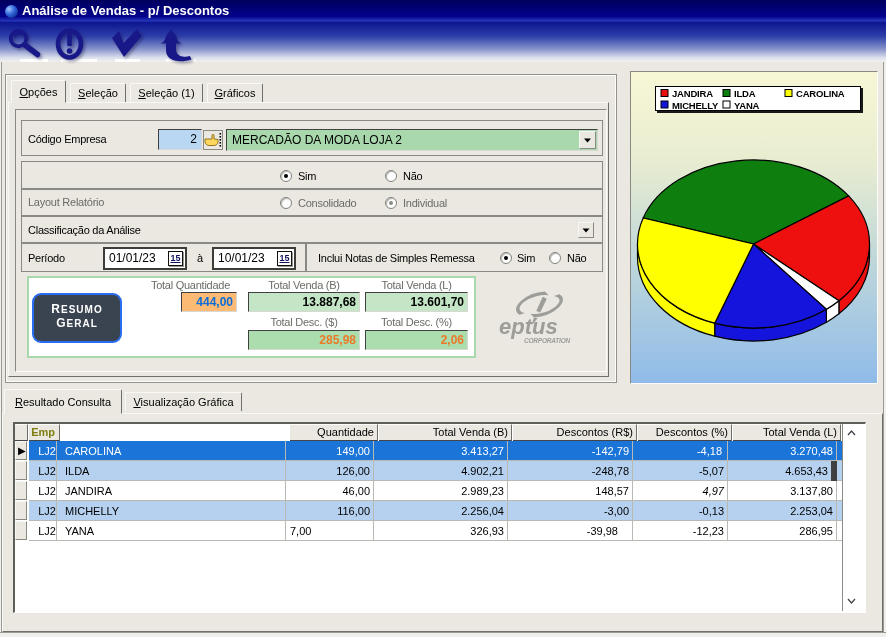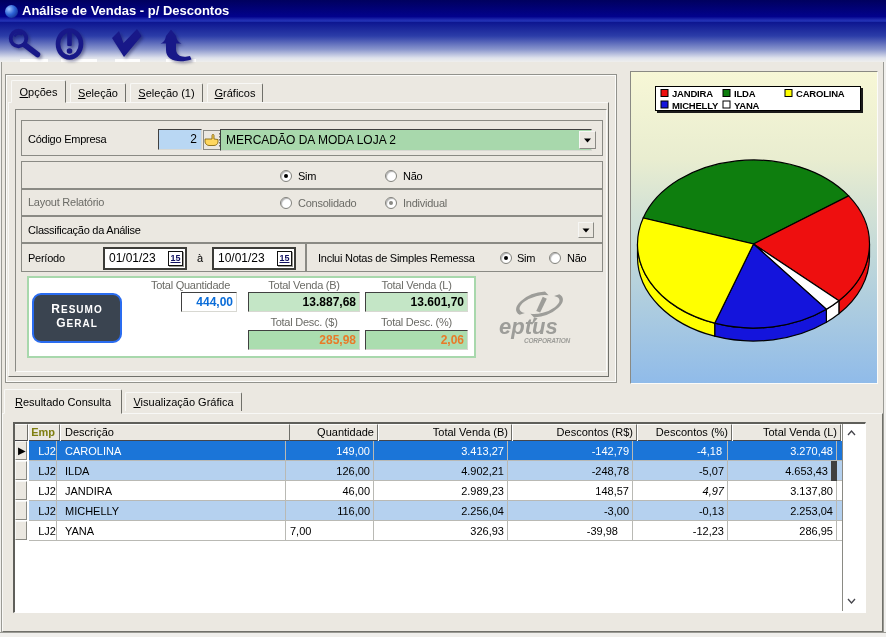--- a/index.html
+++ b/index.html
@@ -79,21 +79,21 @@
   <div class="abs input" style="left:158px;top:129px;width:44px;height:21px;background:#b9d7f3;text-align:right;padding-right:4px;line-height:19px;">2</div>
   <div class="abs" style="left:203px;top:130px;width:20px;height:20px;background:#ebe8e1;border:1px solid #8a8a84;"></div>
   <svg class="abs" style="left:203px;top:130px;" width="20" height="20" viewBox="0 0 20 20">
     <path d="M2,9 L9,9 L9,5.5 C9,4 11,4 11,5.5 L11,9 L15,9.5 L15,12 C15,14 13,15.5 11,15.5 L6,15.5 C4,15.5 2,13.5 2,12 Z" fill="#ffd75e" stroke="#7a5a00" stroke-width="0.8"></path>
     <rect x="16.5" y="3" width="1.6" height="1.6" fill="#000"></rect>
       <rect x="16.5" y="6" width="1.6" height="1.6" fill="#000"></rect>
     <rect x="16.5" y="9" width="1.6" height="1.6" fill="#000"></rect>
       <rect x="16.5" y="12" width="1.6" height="1.6" fill="#000"></rect>
     <rect x="16.5" y="15" width="1.6" height="1.6" fill="#000"></rect>
   </svg>
-  <div class="abs input" style="left:220px;top:129px;width:372px;height:22px;background:#a8d8ac;line-height:20px;padding-left:5px;">MERCADÃO DA MODA LOJA 2</div>
+  <div class="abs input" style="left:226px;top:129px;width:372px;height:22px;background:#a8d8ac;line-height:20px;padding-left:5px;">MERCADÃO DA MODA LOJA 2</div>
   <div class="abs ddbtn" style="left:579px;top:131px;width:17px;height:18px;"><svg width="15" height="16" viewBox="0 0 15 16">
         <path d="M4,6.5 L11,6.5 L7.5,10.5 Z" fill="#000"></path>
       </svg></div>
 
   <div class="abs rowbox" style="left:21px;top:161px;width:582px;height:28px;"></div>
   <div class="abs radio" style="left:280px;top:170px;">
       <div class="dot"></div>
     </div>
   <div class="abs lbl" style="left:298px;top:170px;">Sim</div>
   <div class="abs radio" style="left:385px;top:170px;"></div>
@@ -129,21 +129,21 @@
   <div class="abs lbl" style="left:567px;top:252px;">Não</div>
 
   <div class="abs" style="left:27px;top:276px;width:449px;height:82px;background:#fff;border:2px solid #a8d8ac;"></div>
   <div class="abs" style="left:32px;top:293px;width:90px;height:50px;background:#3a4450;border:2px solid #2a6cf0;border-radius:9px;color:#fff;text-align:center;font-weight:bold;">
      <div style="margin-top:7px;font-size:12px;letter-spacing:1px;">R<span style="font-size:10px;">ESUMO</span></div>
      <div style="font-size:12px;letter-spacing:1px;">G<span style="font-size:10px;">ERAL</span></div>
   </div>
   <div class="abs glbl" style="left:143px;top:279px;width:95px;text-align:center;white-space:nowrap;">Total Quantidade</div>
   <div class="abs glbl" style="left:248px;top:279px;width:112px;text-align:center;">Total Venda (B)</div>
   <div class="abs glbl" style="left:365px;top:279px;width:103px;text-align:center;">Total Venda (L)</div>
-  <div class="abs input num" style="left:181px;top:292px;width:56px;height:20px;background:#ffffff;line-height:19px;color:#0a6cd8;font-weight:bold;">444,00</div>
+  <div class="abs input num" style="left:181px;top:292px;width:56px;height:20px;background:#fdba74;line-height:19px;color:#0a6cd8;font-weight:bold;">444,00</div>
   <div class="abs input num" style="left:248px;top:292px;width:112px;height:20px;background:#c4e6c6;line-height:19px;font-weight:bold;">13.887,68</div>
   <div class="abs input num" style="left:365px;top:292px;width:103px;height:20px;background:#c4e6c6;line-height:19px;font-weight:bold;">13.601,70</div>
   <div class="abs glbl" style="left:248px;top:316px;width:112px;text-align:center;">Total Desc. ($)</div>
   <div class="abs glbl" style="left:365px;top:316px;width:103px;text-align:center;">Total Desc. (%)</div>
   <div class="abs input num" style="left:248px;top:330px;width:112px;height:20px;background:#abddaf;line-height:19px;color:#e87a28;font-weight:bold;">285,98</div>
   <div class="abs input num" style="left:365px;top:330px;width:103px;height:20px;background:#abddaf;line-height:19px;color:#e87a28;font-weight:bold;">2,06</div>
 
   <svg class="abs" style="left:488px;top:284px;" width="110" height="64" viewBox="0 0 110 64">
     <g fill="#9d9d99">
       <g transform="translate(51.5,20.5) rotate(-18) scale(0.92)">
@@ -192,21 +192,20 @@
   </svg>
 
   <div class="abs tab" style="left:4px;top:389px;width:118px;height:25px;line-height:24px;z-index:3;border-bottom:1px solid #ebe8e1;"><span style="text-decoration:underline">R</span>esultado Consulta</div>
   <div class="abs tab" style="left:125px;top:392px;width:117px;height:19px;line-height:18px;"><span style="text-decoration:underline">V</span>isualização Gráfica</div>
   <div class="abs" style="left:2px;top:413px;width:881px;height:219px;background:#ebe8e1;border-top:1px solid #f8f8f6;border-left:1px solid #f8f8f6;border-right:1px solid #70706a;border-bottom:1px solid #70706a;"></div>
 
   <div class="abs" id="grid"></div>
 
   <div class="hcell" style="left:15px;top:424px;width:13px;"></div>
   <div class="hcell" style="left:29px;top:424px;width:31px;color:#7e7e10;font-weight:bold;text-align:right;padding-right:4px;">Emp</div>
-  <div class="hcell" style="left:61px;top:424px;width:229px;padding-left:4px;">Descrição</div>
   <div class="hcell num" style="left:290px;top:424px;width:88px;">Quantidade</div>
   <div class="hcell num" style="left:379px;top:424px;width:133px;">Total Venda (B)</div>
   <div class="hcell num" style="left:513px;top:424px;width:124px;">Descontos (R$)</div>
   <div class="hcell num" style="left:638px;top:424px;width:94px;">Descontos (%)</div>
   <div class="hcell num" style="left:733px;top:424px;width:108px;">Total Venda (L)</div>
 
   <div class="abs" style="left:842px;top:424px;width:19px;height:187px;background:#fff;border-left:1px solid #8a8a84;"></div>
   <svg class="abs" style="left:846px;top:429px;" width="11" height="8" viewBox="0 0 11 8">
       <path d="M2,6 L5.5,2 L9,6" fill="none" stroke="#44444a" stroke-width="1.3"></path>
     </svg>

